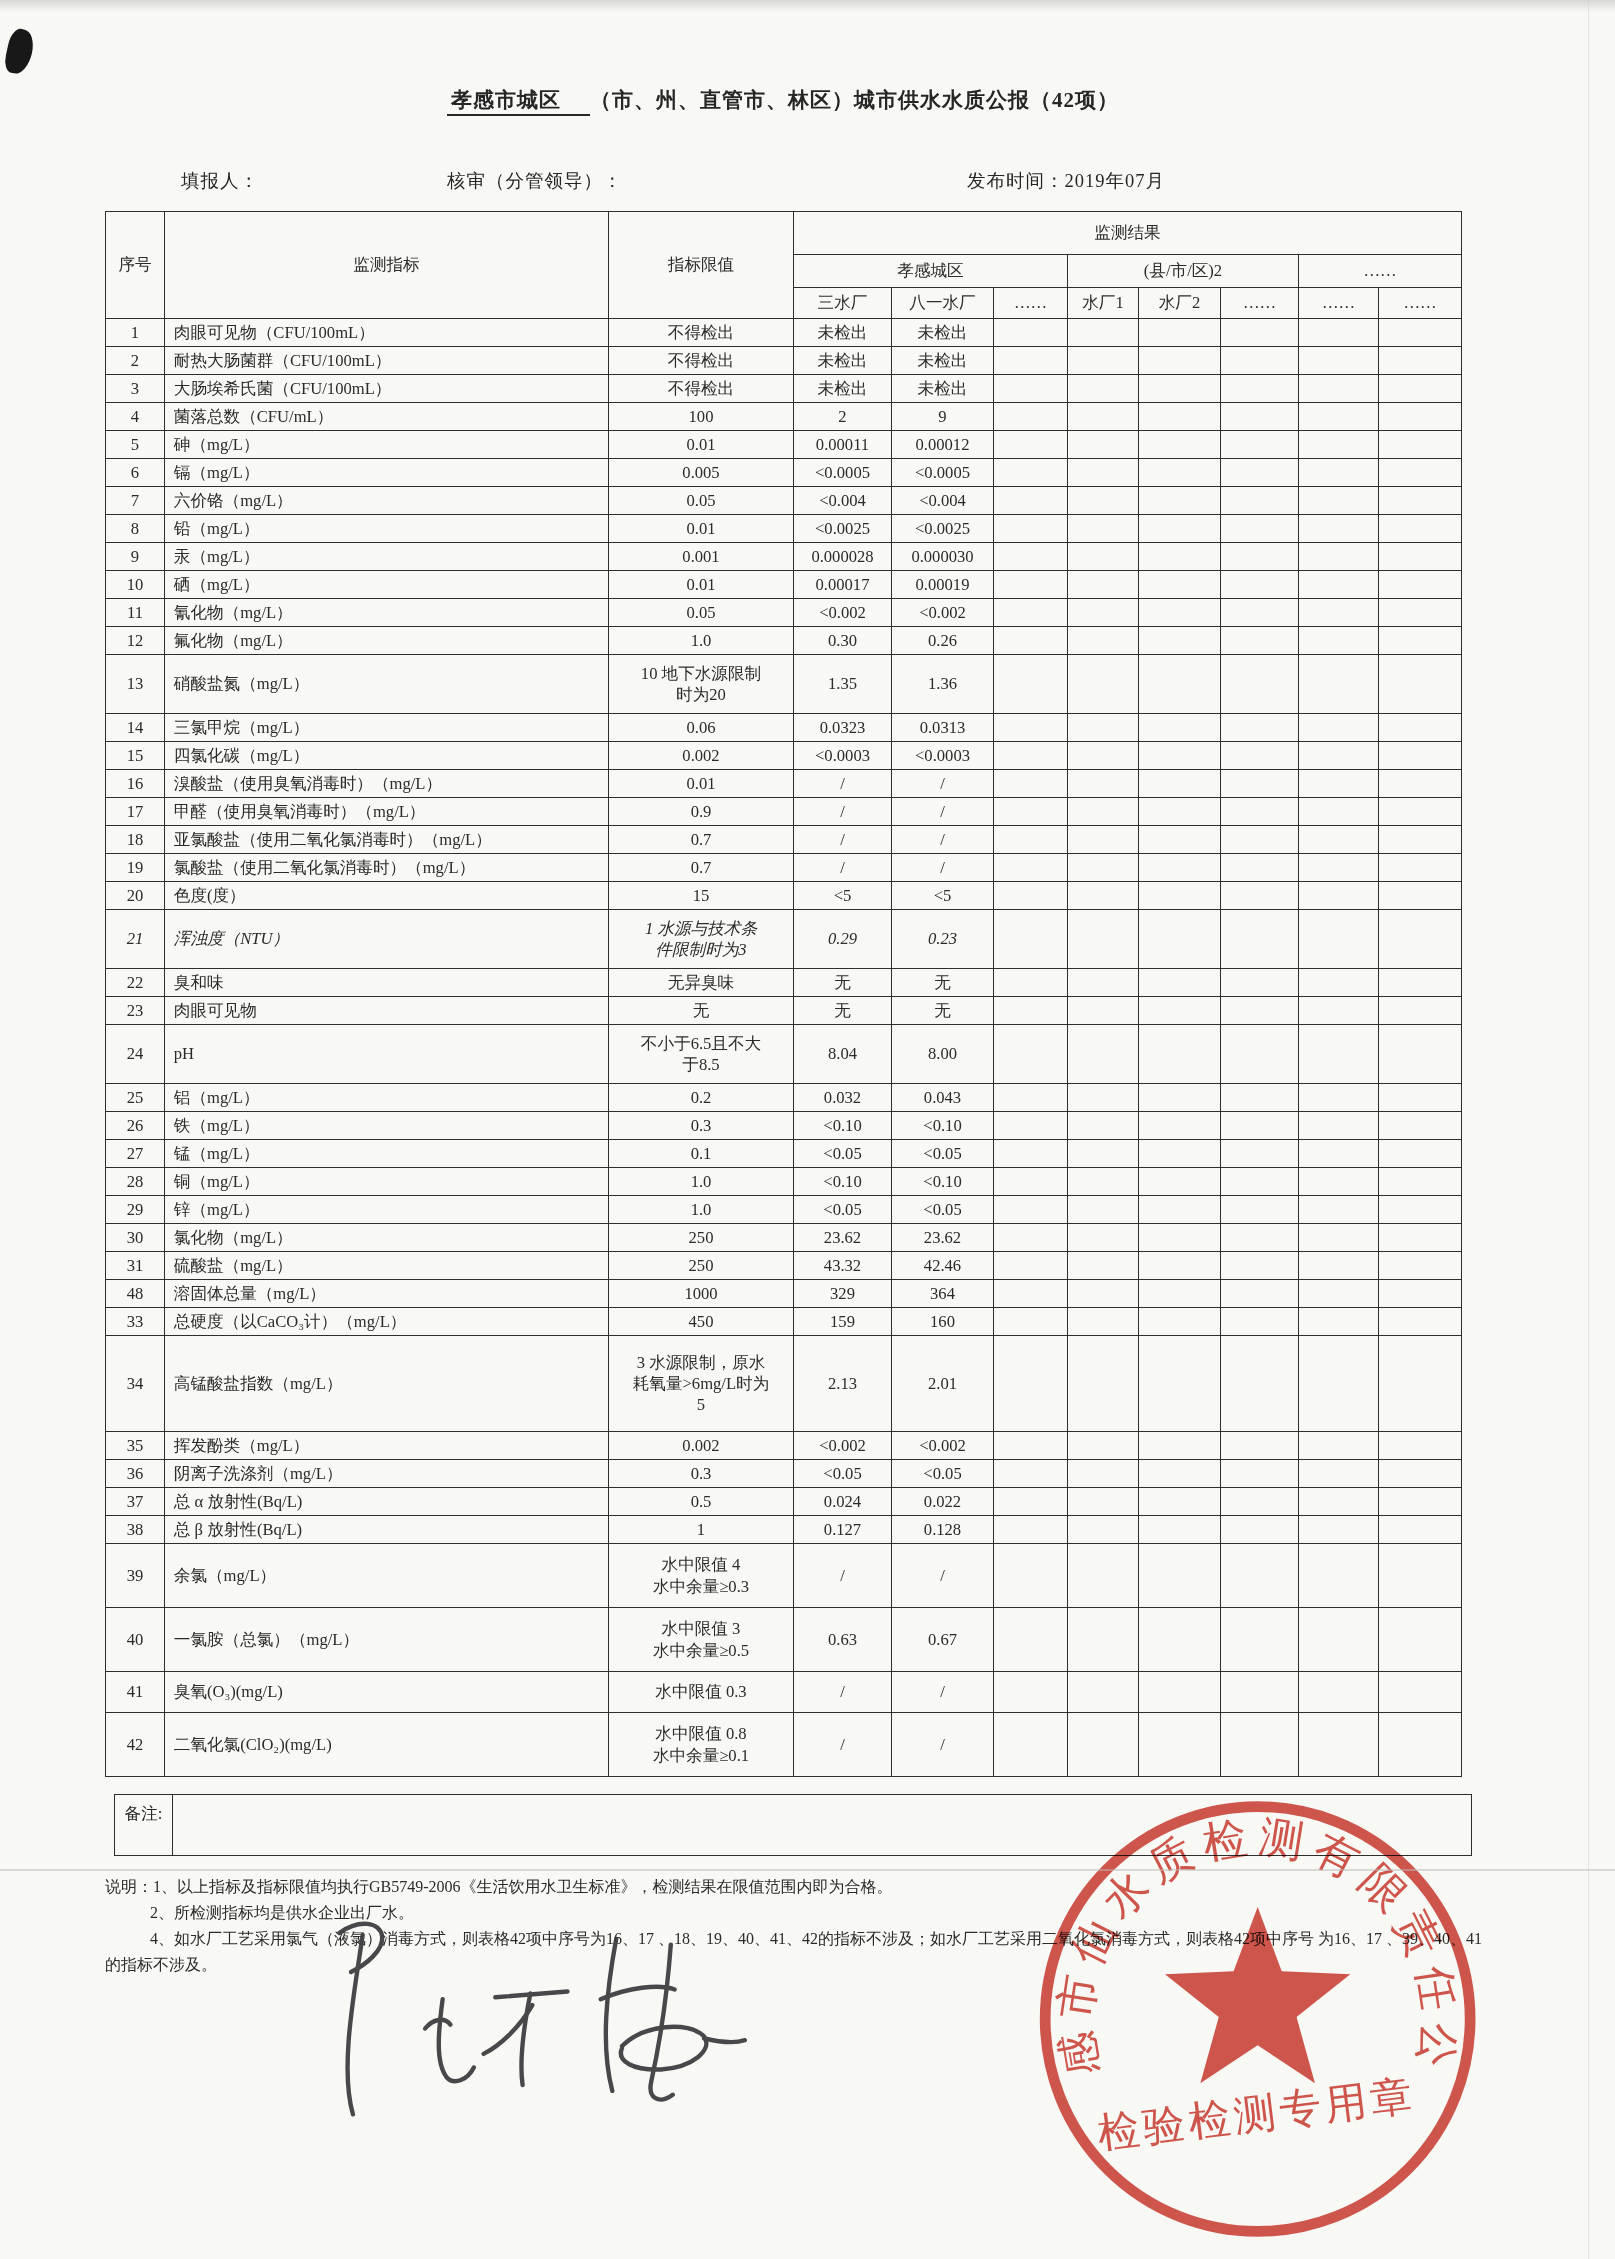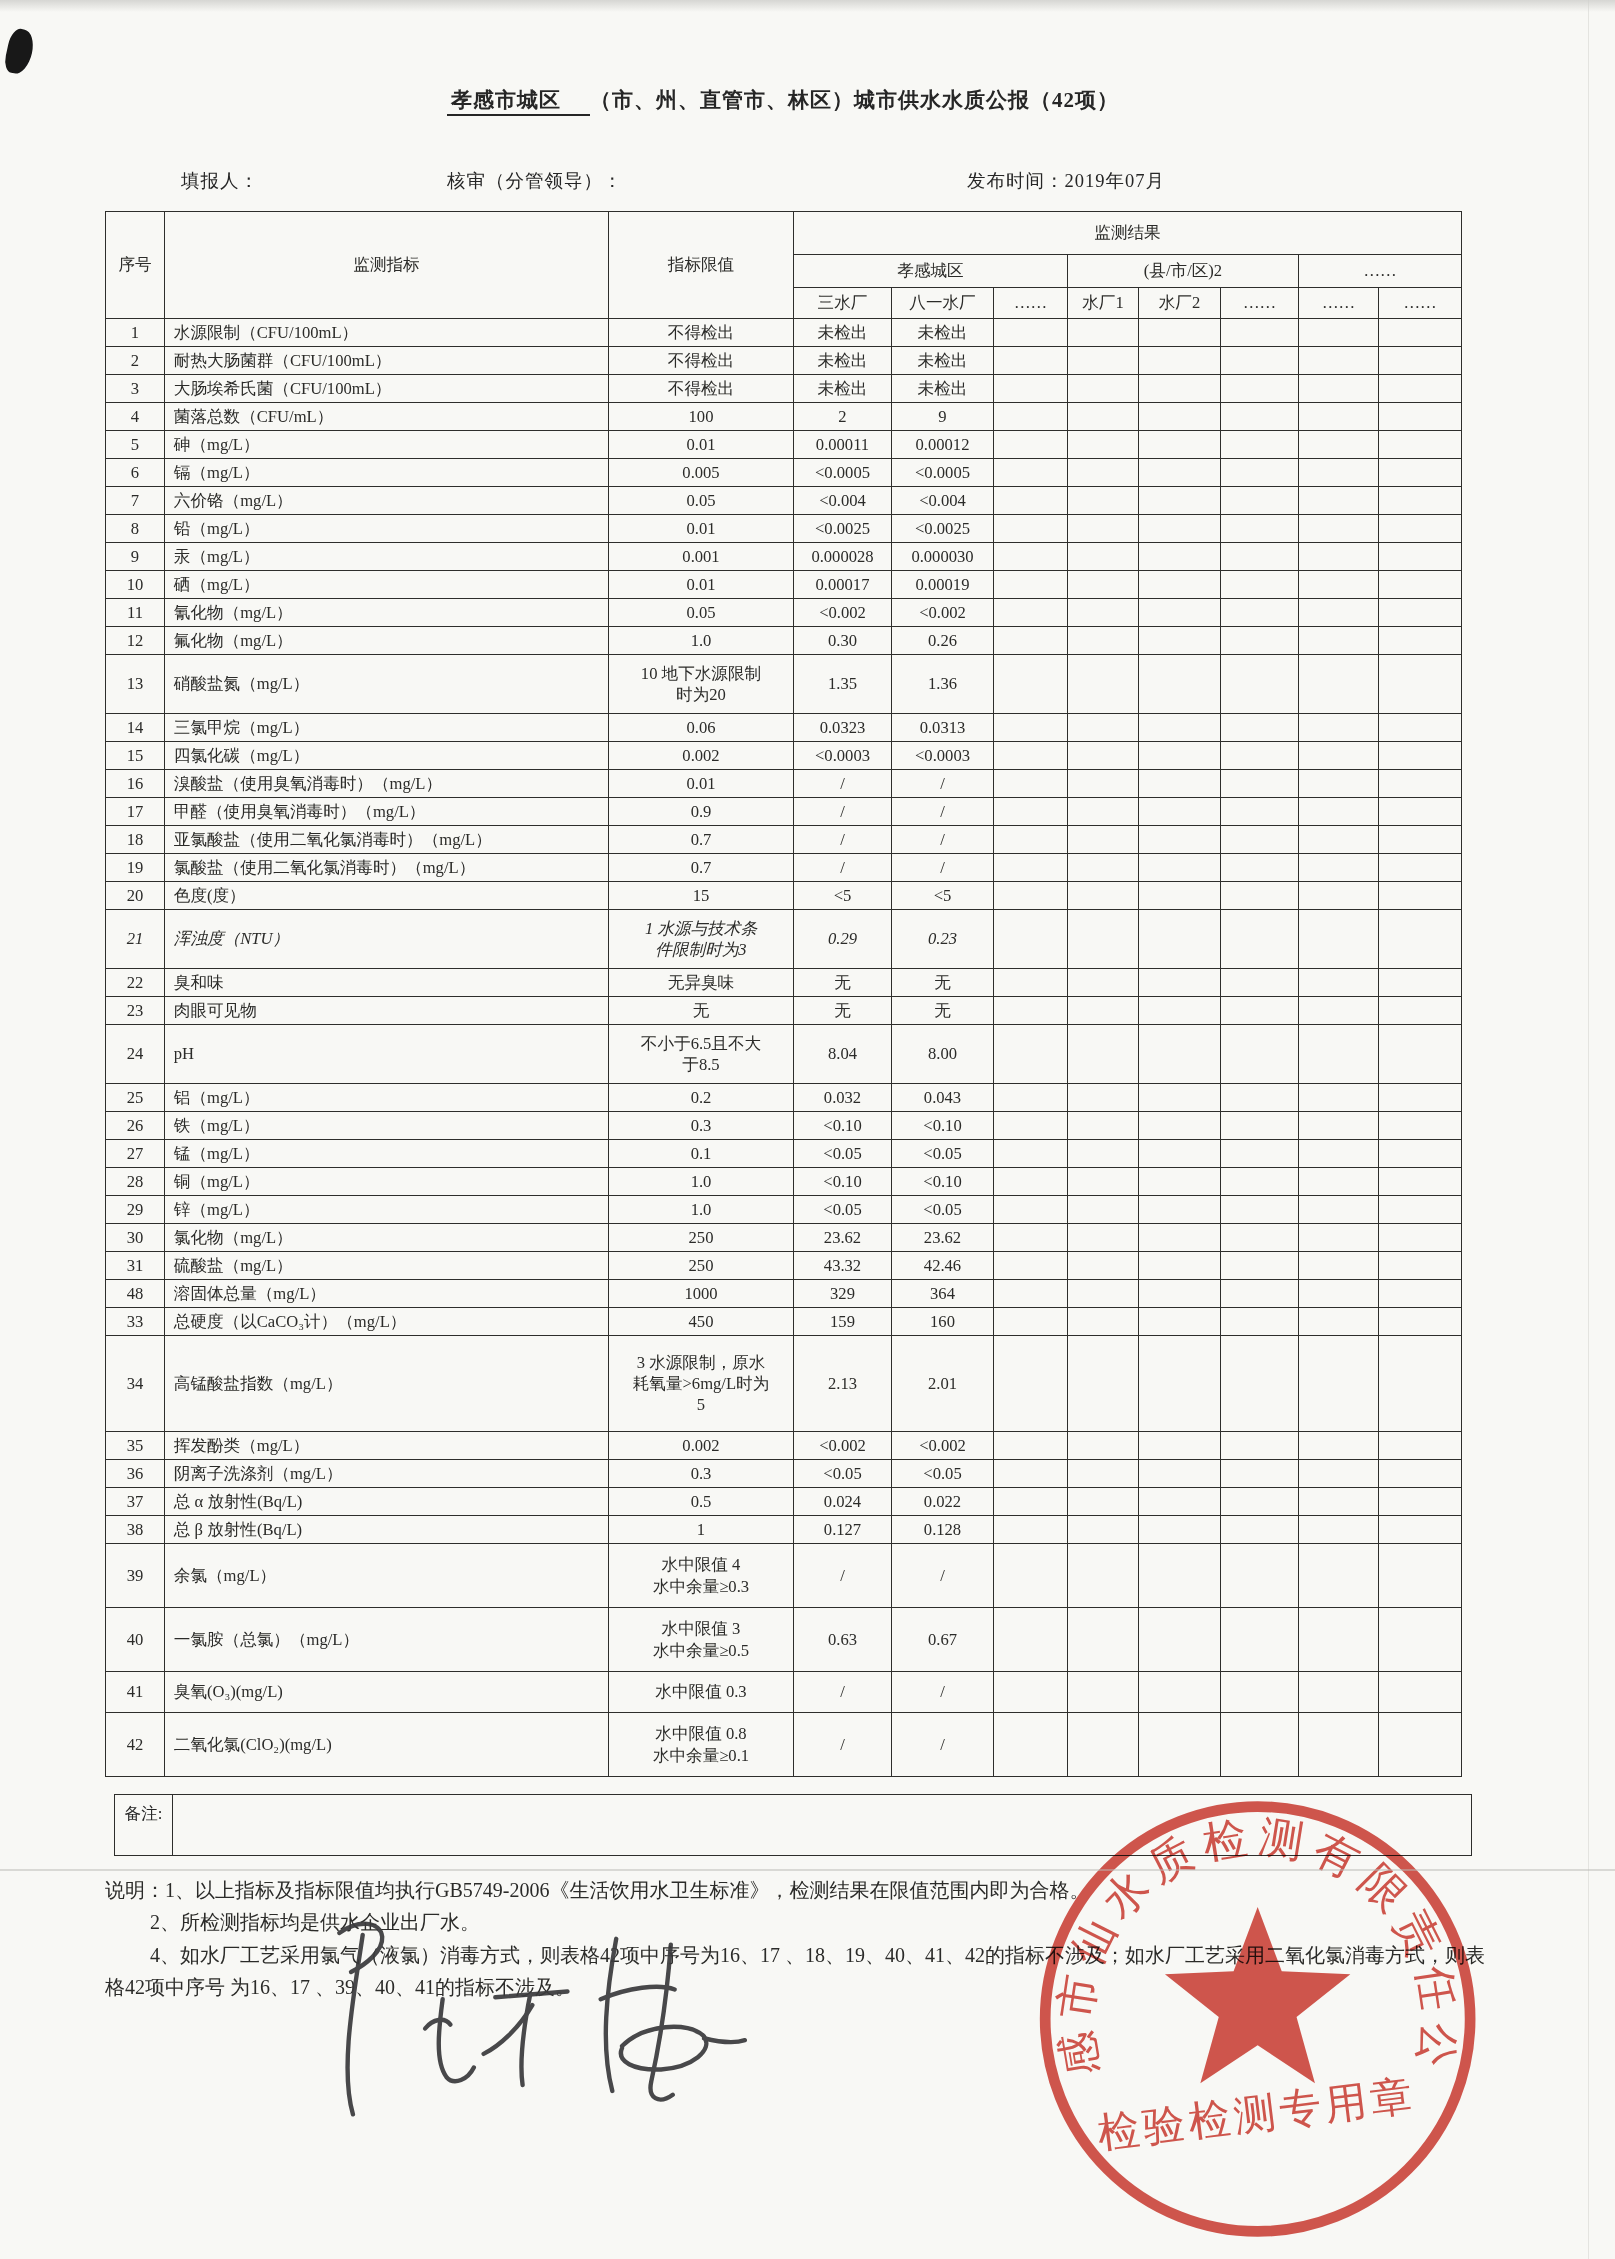--- a/index.html
+++ b/index.html
@@ -37,21 +37,21 @@
     font-weight:normal;padding:1px 2px;white-space:pre-line;line-height:1.28;
     overflow:hidden;color:#2b2b29;
   }
   table.report td.c-ind{text-align:left;padding-left:8.8px;}
   tr.h1{height:43px;} tr.h2{height:33px;} tr.h3{height:31px;}
 
   .remark-box{position:absolute;left:114px;top:1794px;width:1356px;height:60px;
     border:1.6px solid #2e2e2c;display:flex;font-size:16.6px;z-index:2;background:transparent;}
   .remark-label{width:57px;border-right:1.6px solid #2e2e2c;padding-top:7.8px;text-align:center;}
 
-  .notes{position:absolute;left:105px;top:1874px;width:1389px;font-size:20px;
+  .notes{position:absolute;left:105px;top:1874px;width:1389px;font-size:16px;
     line-height:1.62;z-index:2;color:#2b2b29;}
   .notes .ind{text-indent:45px;}
 
   .stamp{position:absolute;left:1014px;top:1775px;z-index:5;opacity:.9;
     mix-blend-mode:multiply;}
   .signature{position:absolute;left:234px;top:1882px;z-index:3;opacity:.92;}
 </style>
 </head>
 <body>
 
@@ -99,21 +99,21 @@
         <th>水厂1</th>
         <th>水厂2</th>
         <th>……</th>
         <th>……</th>
         <th>……</th>
       </tr>
     </thead>
     <tbody>
         <tr style="height: 28px;">
           <td class="c-seq">1</td>
-          <td class="c-ind">水源限制（CFU/100mL）</td>
+          <td class="c-ind">肉眼可见物（CFU/100mL）</td>
           <td class="c-lim">不得检出</td>
           <td class="c-val">未检出</td>
           <td class="c-val">未检出</td>
           <td class="c-val"></td>
           <td class="c-val"></td>
           <td class="c-val"></td>
           <td class="c-val"></td>
           <td class="c-val"></td>
           <td class="c-val"></td>
         </tr>

